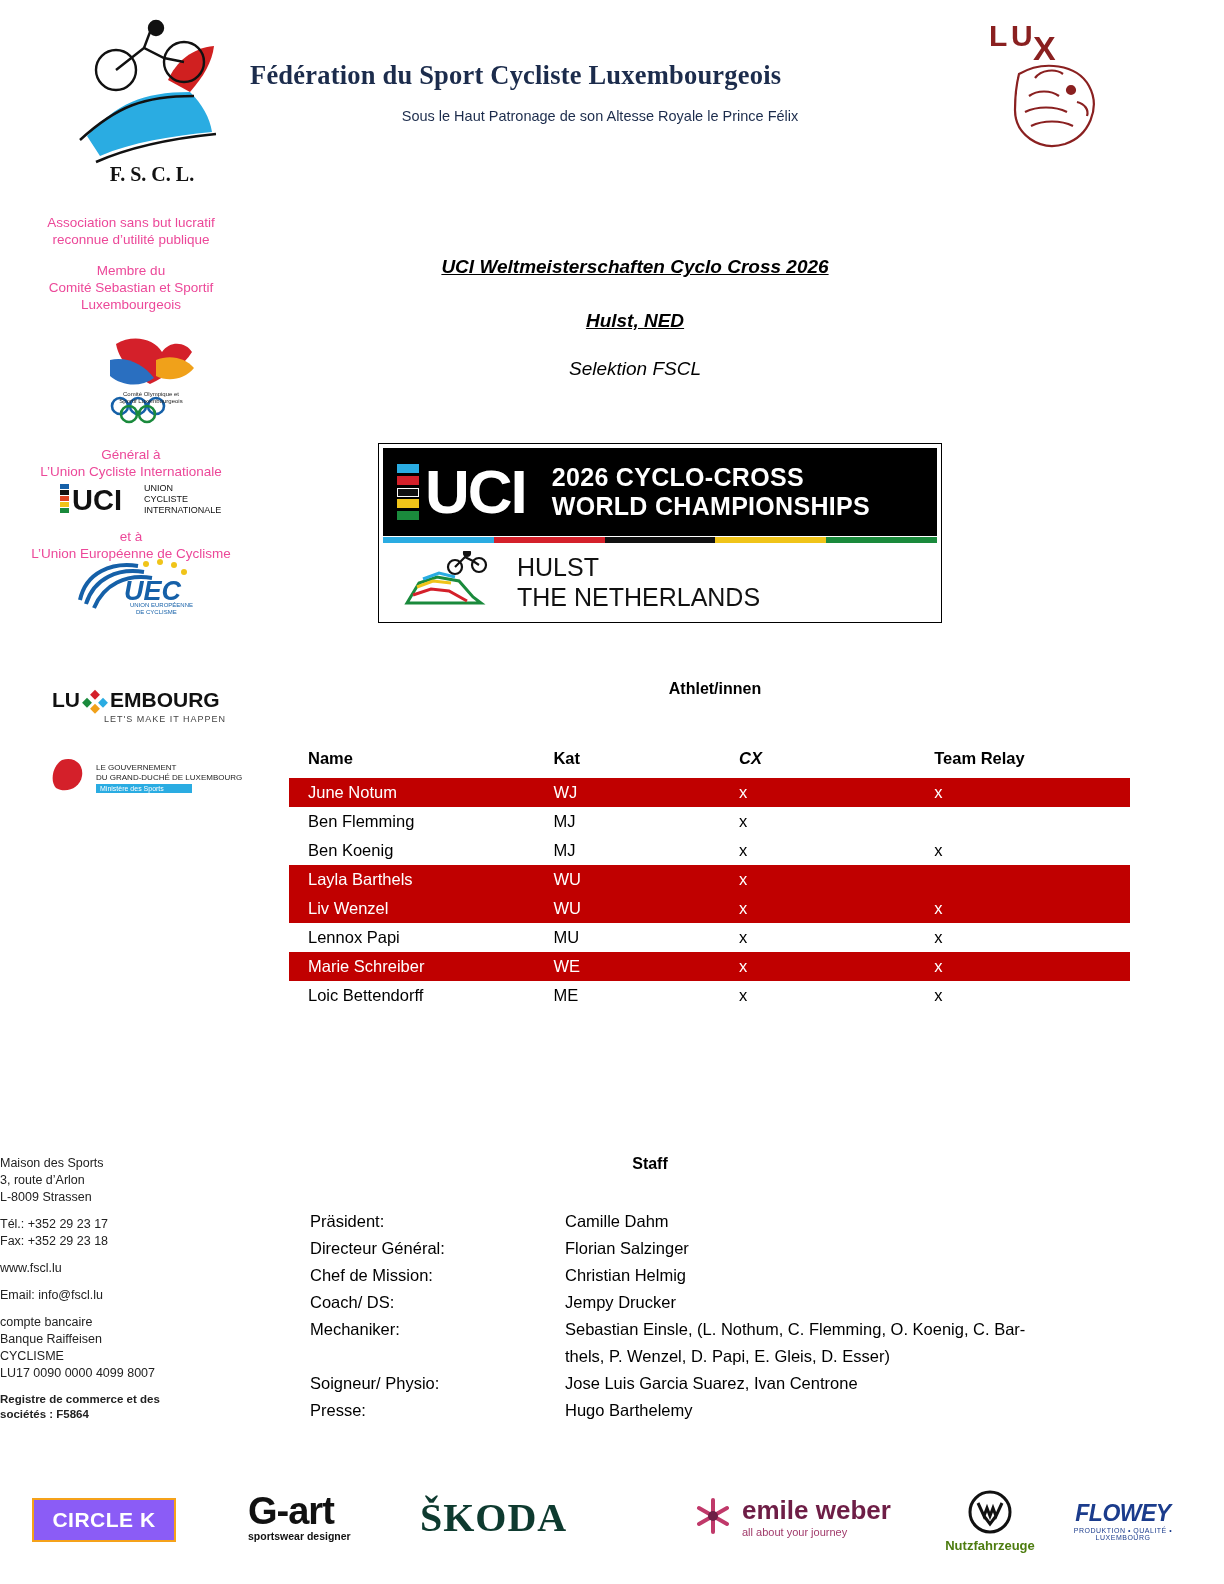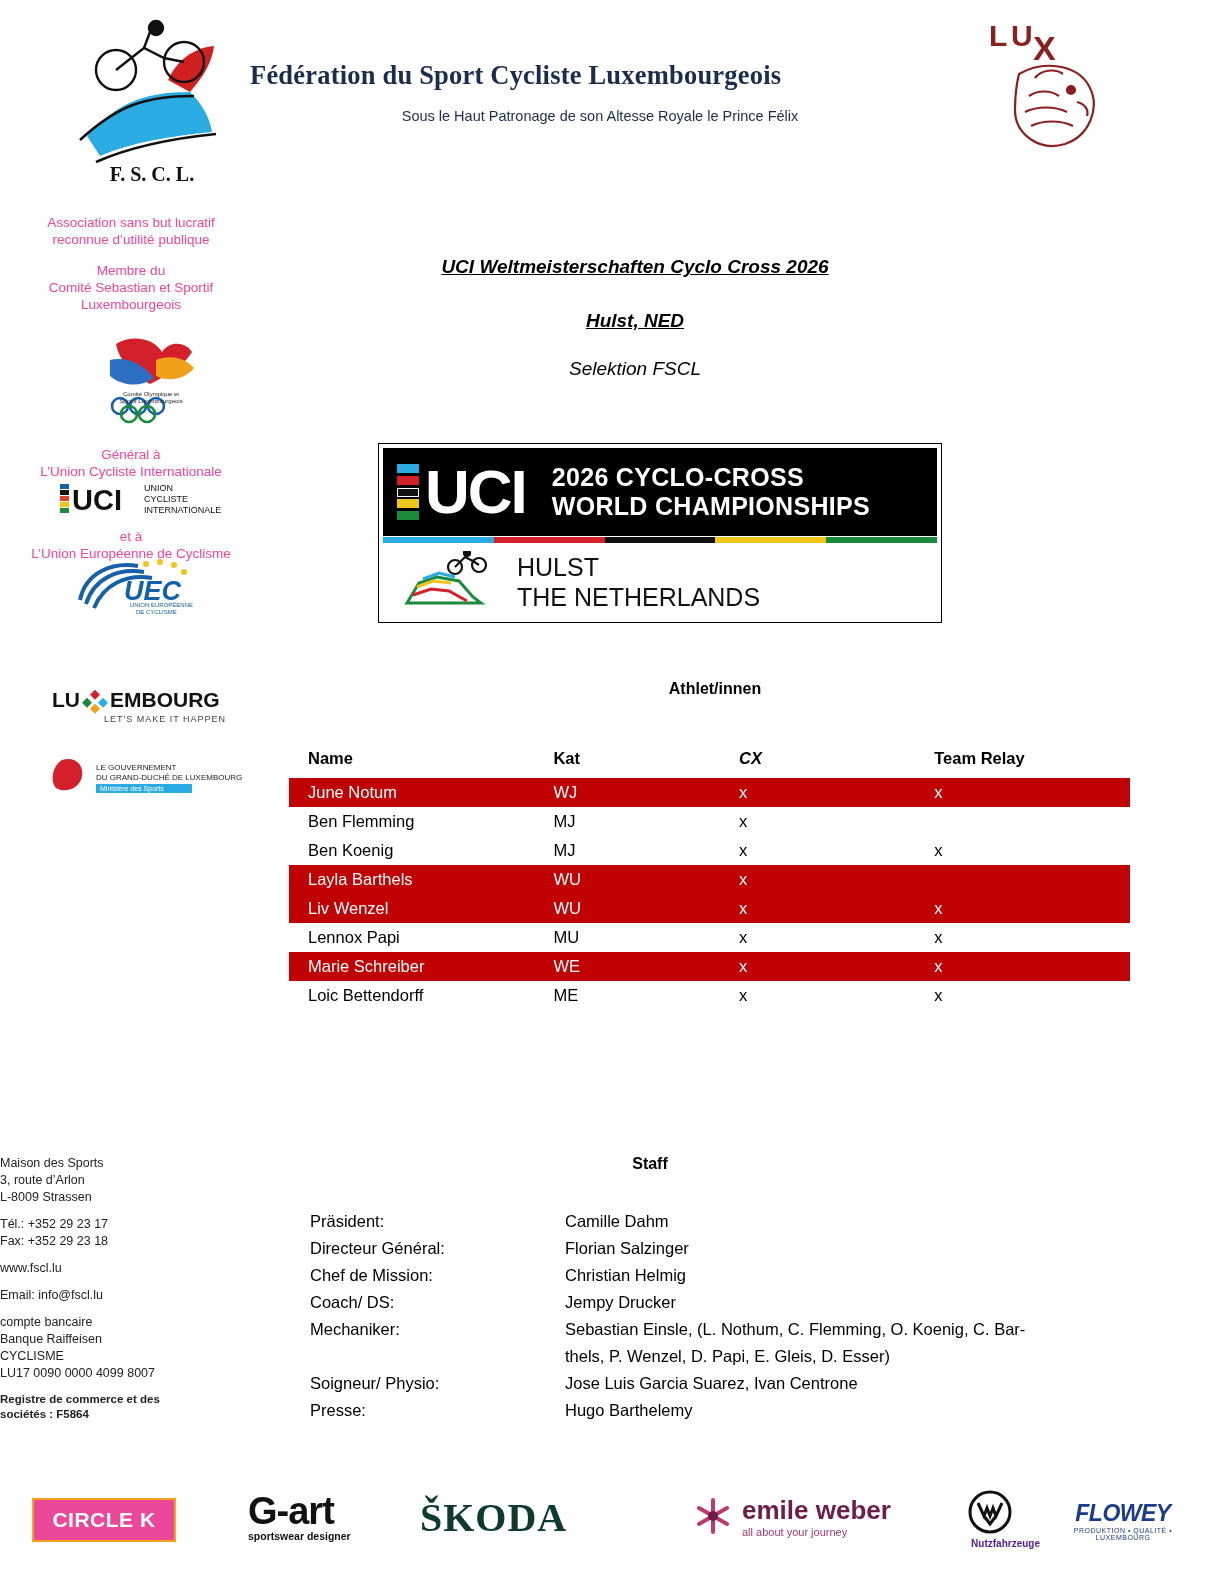--- a/index.html
+++ b/index.html
@@ -285,42 +285,42 @@
     position: absolute;
     left: 0;
     top: 1488px;
     width: 1224px;
     height: 80px;
   }
   .sp { position: absolute; }
 
   .circlek {
     left: 32px; top: 10px; width: 140px; height: 40px;
-    background: #ec4899; border: 2px solid #f5a21a;
+    background: #8b5cf6; border: 2px solid #f5a21a;
     color: #fff; font-weight: bold; font-size: 21px;
     display: flex; align-items: center; justify-content: center;
     letter-spacing: 0.5px;
   }
   .gart { left: 248px; top: 4px; width: 110px; height: 52px; }
   .gart .g {
     font-size: 38px; font-weight: bold; color: #111; line-height: 38px;
     letter-spacing: -1px;
   }
   .gart .sub { font-size: 10.5px; font-weight: bold; color: #111; }
   .skoda {
     left: 420px; top: 6px; width: 235px; height: 46px;
     color: #0e3a2f; font-size: 40px; font-weight: bold;
     letter-spacing: 1px; font-family: Liberation Serif, serif;
     display: flex; align-items: center;
   }
   .emile { left: 690px; top: 6px; width: 210px; height: 48px; }
   .emile .ew-name { font-size: 26px; color: #6e1e46; font-weight: bold; }
   .emile .ew-sub { font-size: 11px; color: #a03a6a; }
   .vw { left: 940px; top: 2px; width: 100px; height: 56px; text-align: center; }
-  .vw-sub { font-size: 10px; font-weight: bold; color: #4c1d95; text-align: right; }
+  .vw-sub { font-size: 13px; font-weight: bold; color: #4d7c0f; }
   .flowey { left: 1058px; top: 12px; width: 130px; height: 34px; text-align: center; }
   .flowey .fw { font-size: 23px; font-weight: bold; color: #1b3c8c; font-style: italic; letter-spacing: -0.5px; }
   .flowey .fsub { font-size: 7px; color: #1b3c8c; letter-spacing: 0.5px; }
 </style>
 </head>
 <body>
 
 <div class="left-col">
 
   <div class="fscl-logo">

